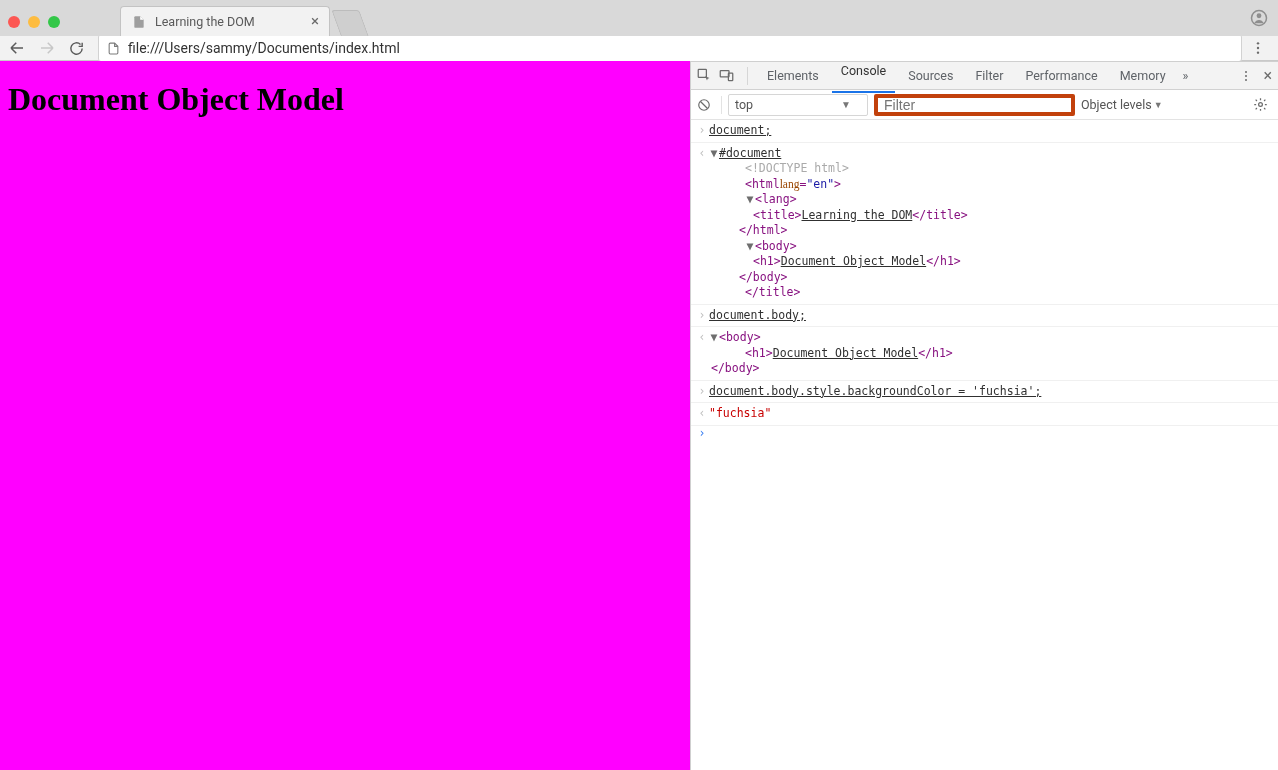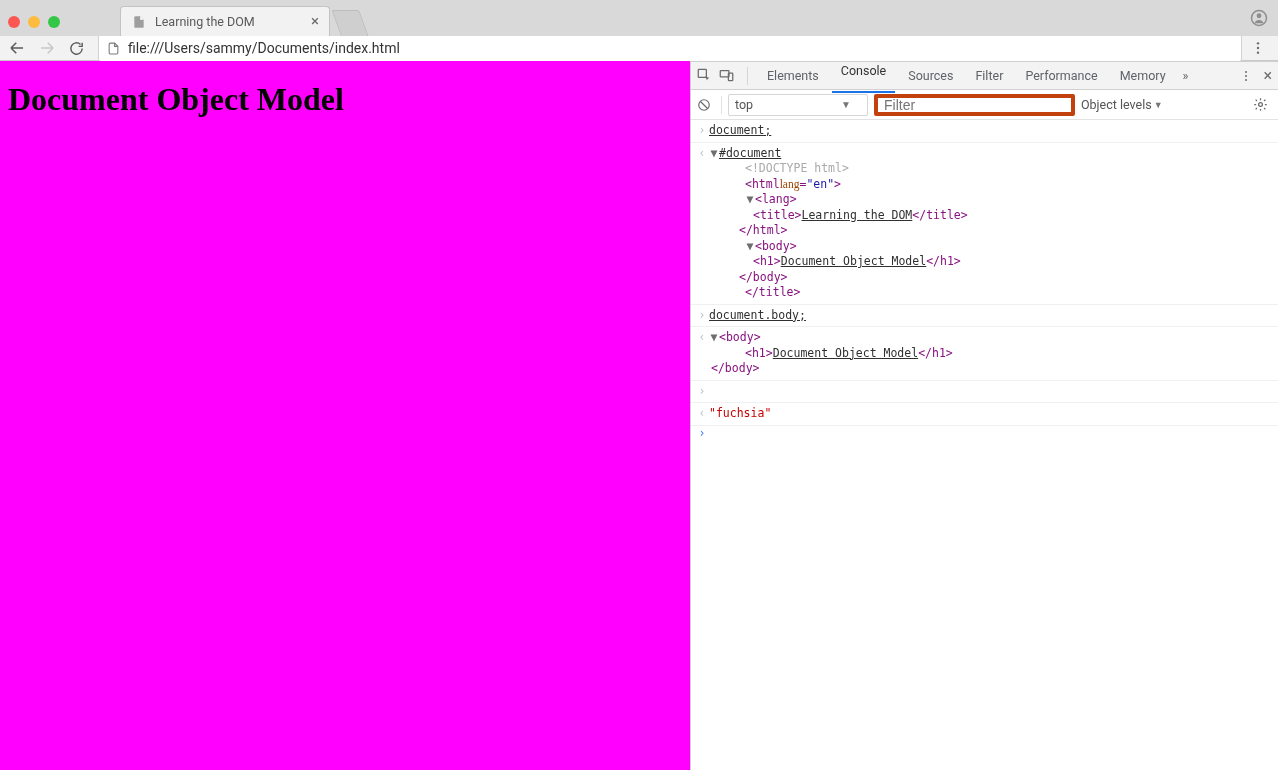--- a/index.html
+++ b/index.html
@@ -469,21 +469,21 @@
       <div class="cgroup">
         <div class="cline"><span class="gut gut-in">›</span><span class="c-text">document.body;</span></div>
       </div>
       <div class="cgroup">
         <div class="cline"><span class="gut gut-out">‹</span><span class="tri">▼</span><span class="c-keyword">&lt;</span><span class="c-keyword">body</span><span class="c-keyword">&gt;</span></div>
         <div class="cline indent2"><span class="c-keyword">&lt;</span><span class="c-keyword">h1</span><span class="c-keyword">&gt;</span><span class="c-text">Document Object Model</span><span class="c-keyword">&lt;</span><span class="c-keyword">/h1</span><span class="c-keyword">&gt;</span></div>
         <div class="cline indent1"><span class="c-keyword">&lt;</span><span class="c-keyword">/body</span><span class="c-keyword">&gt;</span></div>
       </div>
 
       <div class="cgroup">
-        <div class="cline"><span class="gut gut-in">›</span></div>
+        <div class="cline"><span class="gut gut-in">›</span><span class="c-text">document.body.style.backgroundColor = 'fuchsia';</span></div>
       </div>
       <div class="cgroup">
         <div class="cline"><span class="gut gut-out">‹</span><span class="c-string">"fuchsia"</span></div>
       </div>
 
       <div class="cline"><span class="gut gut-blue">›</span></div>
     </div>
   </div>
 </div>
 

